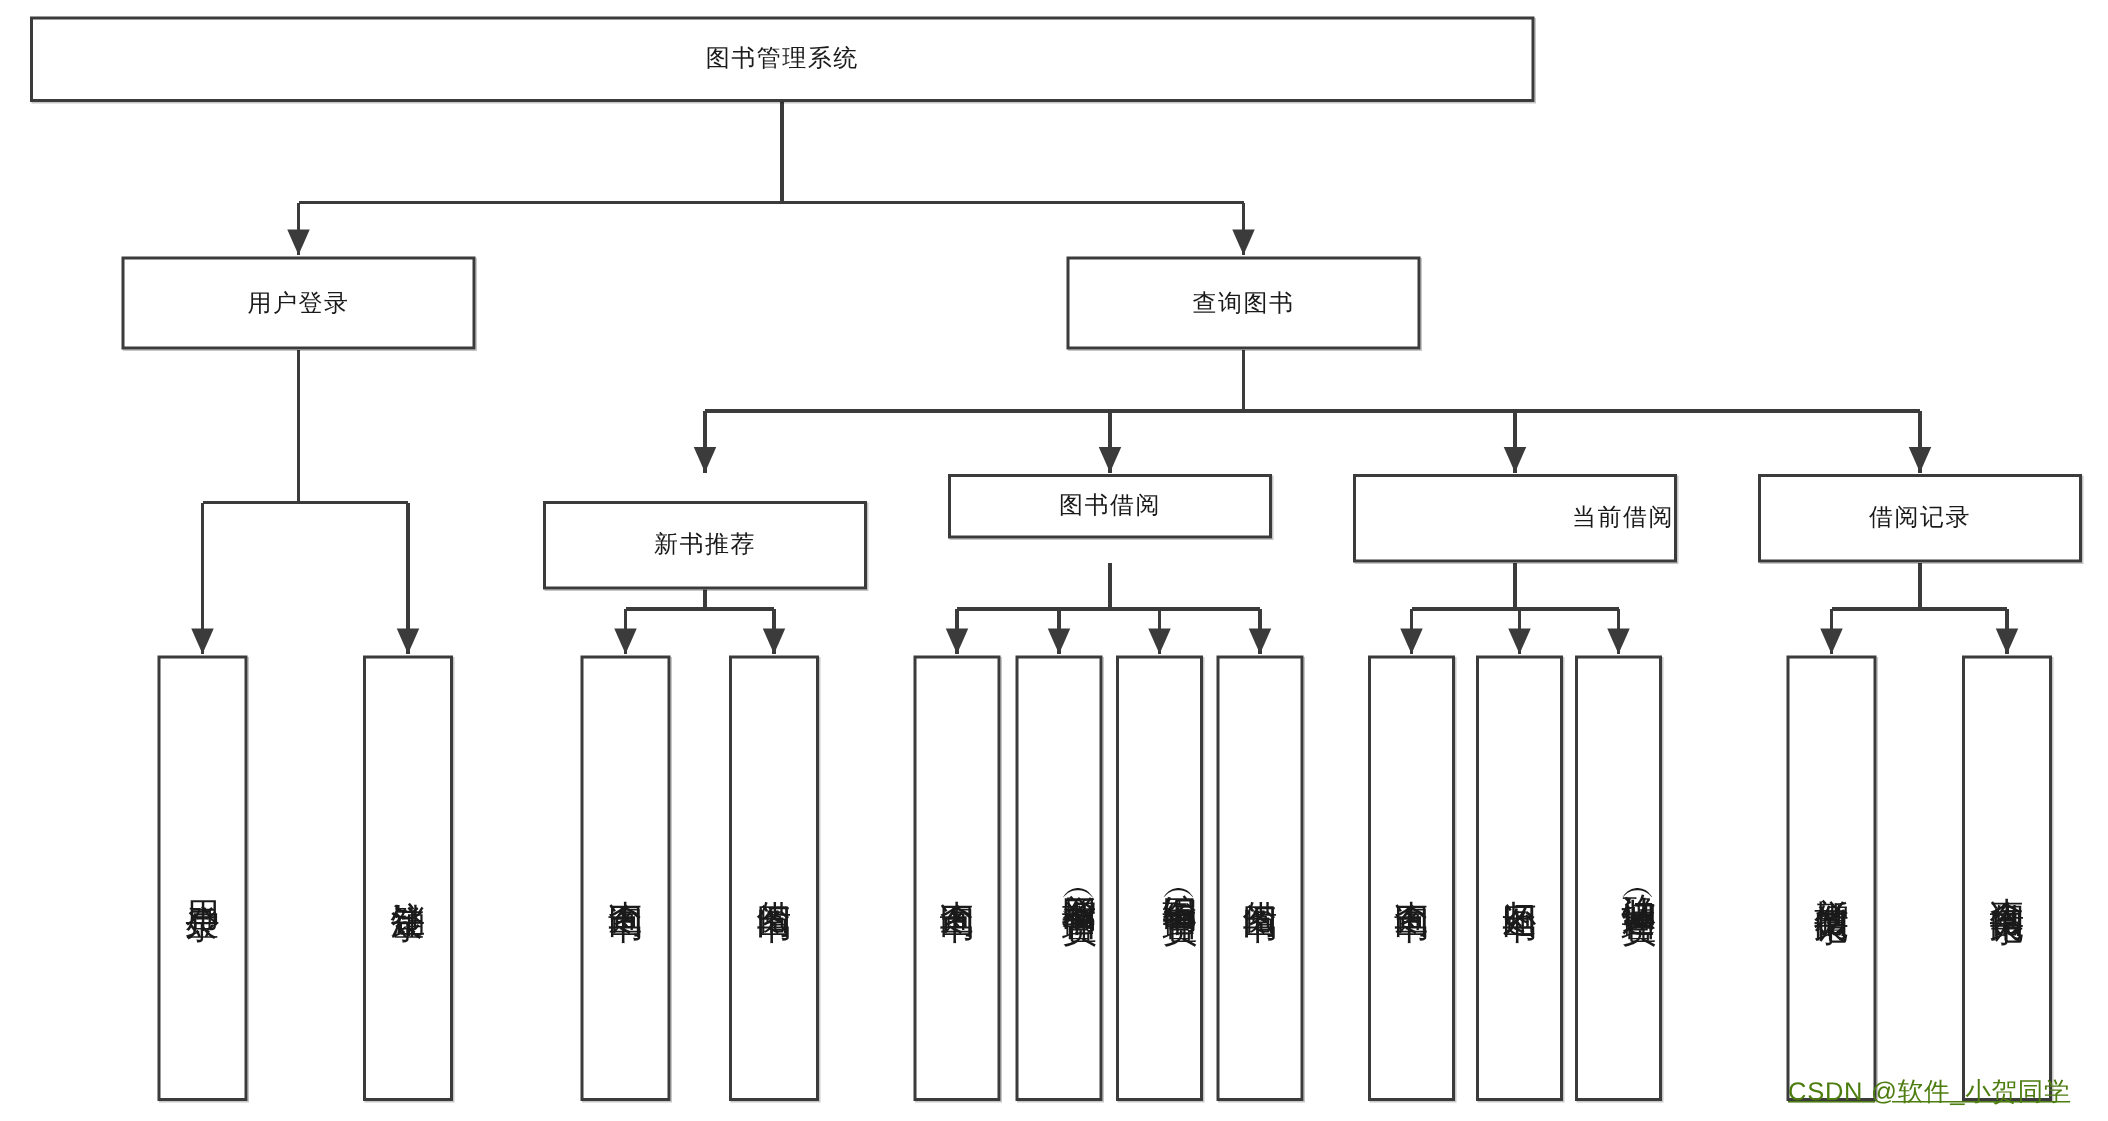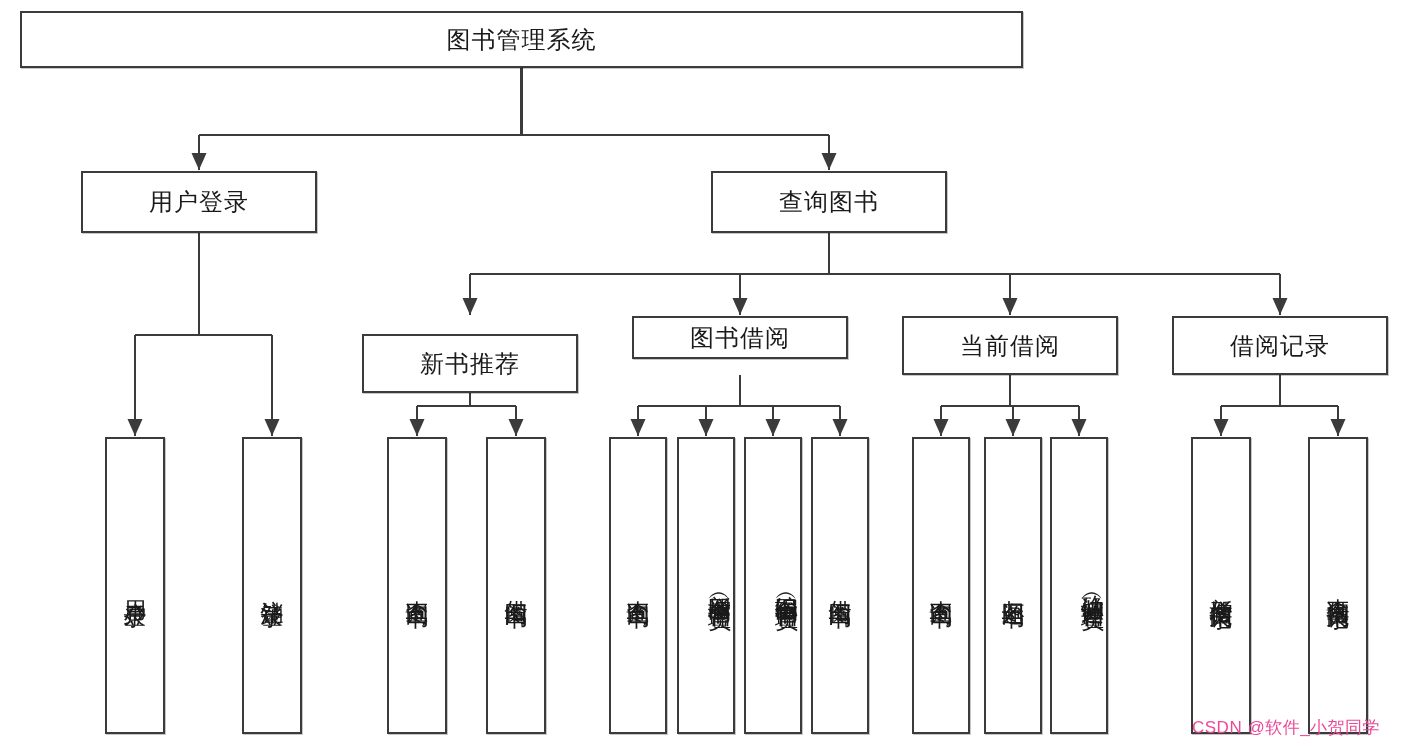--- a/index.html
+++ b/index.html
@@ -30,21 +30,21 @@
     box-sizing: border-box;
     background: #ffffff;
     border: 2px solid #3b3b3b;
     display: flex;
     align-items: center;
     justify-content: center;
     color: #1a1a1a;
     box-shadow: 1px 1px 0 rgba(0,0,0,0.22);
   }
   .node.horizontal {
-    font-size: 24px;
+    font-size: 16px;
     letter-spacing: 1px;
   }
   .node.vertical {
     writing-mode: vertical-rl;
     text-orientation: upright;
     font-size: 23px;
     line-height: 1.18;
     letter-spacing: 2px;
     padding: 4px 0;
     align-items: flex-start;
@@ -134,21 +134,21 @@
       </div>
       <div class="node horizontal" style="left: 711px; top: 171px; width: 236px; height: 62px;">
         <span class="hlabel">查询图书</span>
       </div>
       <div class="node horizontal" style="left: 362px; top: 334px; width: 216px; height: 59px;">
         <span class="hlabel">新书推荐</span>
       </div>
       <div class="node horizontal" style="left: 632px; top: 316px; width: 216px; height: 43px;">
         <span class="hlabel">图书借阅</span>
       </div>
-      <div class="node horizontal" style="left: 902px; top: 316px; width: 216px; height: 59px;">
+      <div class="node horizontal" style="left: 902px; top: 316px; width: 216px; height: 59px; justify-content: flex-end;">
         <span class="hlabel">当前借阅</span>
       </div>
       <div class="node horizontal" style="left: 1172px; top: 316px; width: 216px; height: 59px;">
         <span class="hlabel">借阅记录</span>
       </div>
       <div class="node vertical short" style="left: 105px; top: 437px; width: 60px; height: 297px;">
         <span class="vlabel">用户登录</span>
       </div>
       <div class="node vertical short" style="left: 242px; top: 437px; width: 60px; height: 297px;">
         <span class="vlabel">注销登录</span>
@@ -180,14 +180,14 @@
       <div class="node vertical" style="left: 1050px; top: 437px; width: 58px; height: 297px;">
         <span class="vlabel">确认归还（管理员）</span>
       </div>
       <div class="node vertical short" style="left: 1191px; top: 437px; width: 60px; height: 297px;">
         <span class="vlabel">新增借阅记录</span>
       </div>
       <div class="node vertical short" style="left: 1308px; top: 437px; width: 60px; height: 297px;">
         <span class="vlabel">查询借阅记录</span>
       </div>
     </div>
-  <div class="watermark" style="left: 1192px; top: 716px; color: #ec4899;">CSDN @软件_小贺同学</div>
+  <div class="watermark" style="left: 1192px; top: 716px; color: #4d7c0f; text-decoration: underline;">CSDN @软件_小贺同学</div>
 </div>
 
 </body></html>

